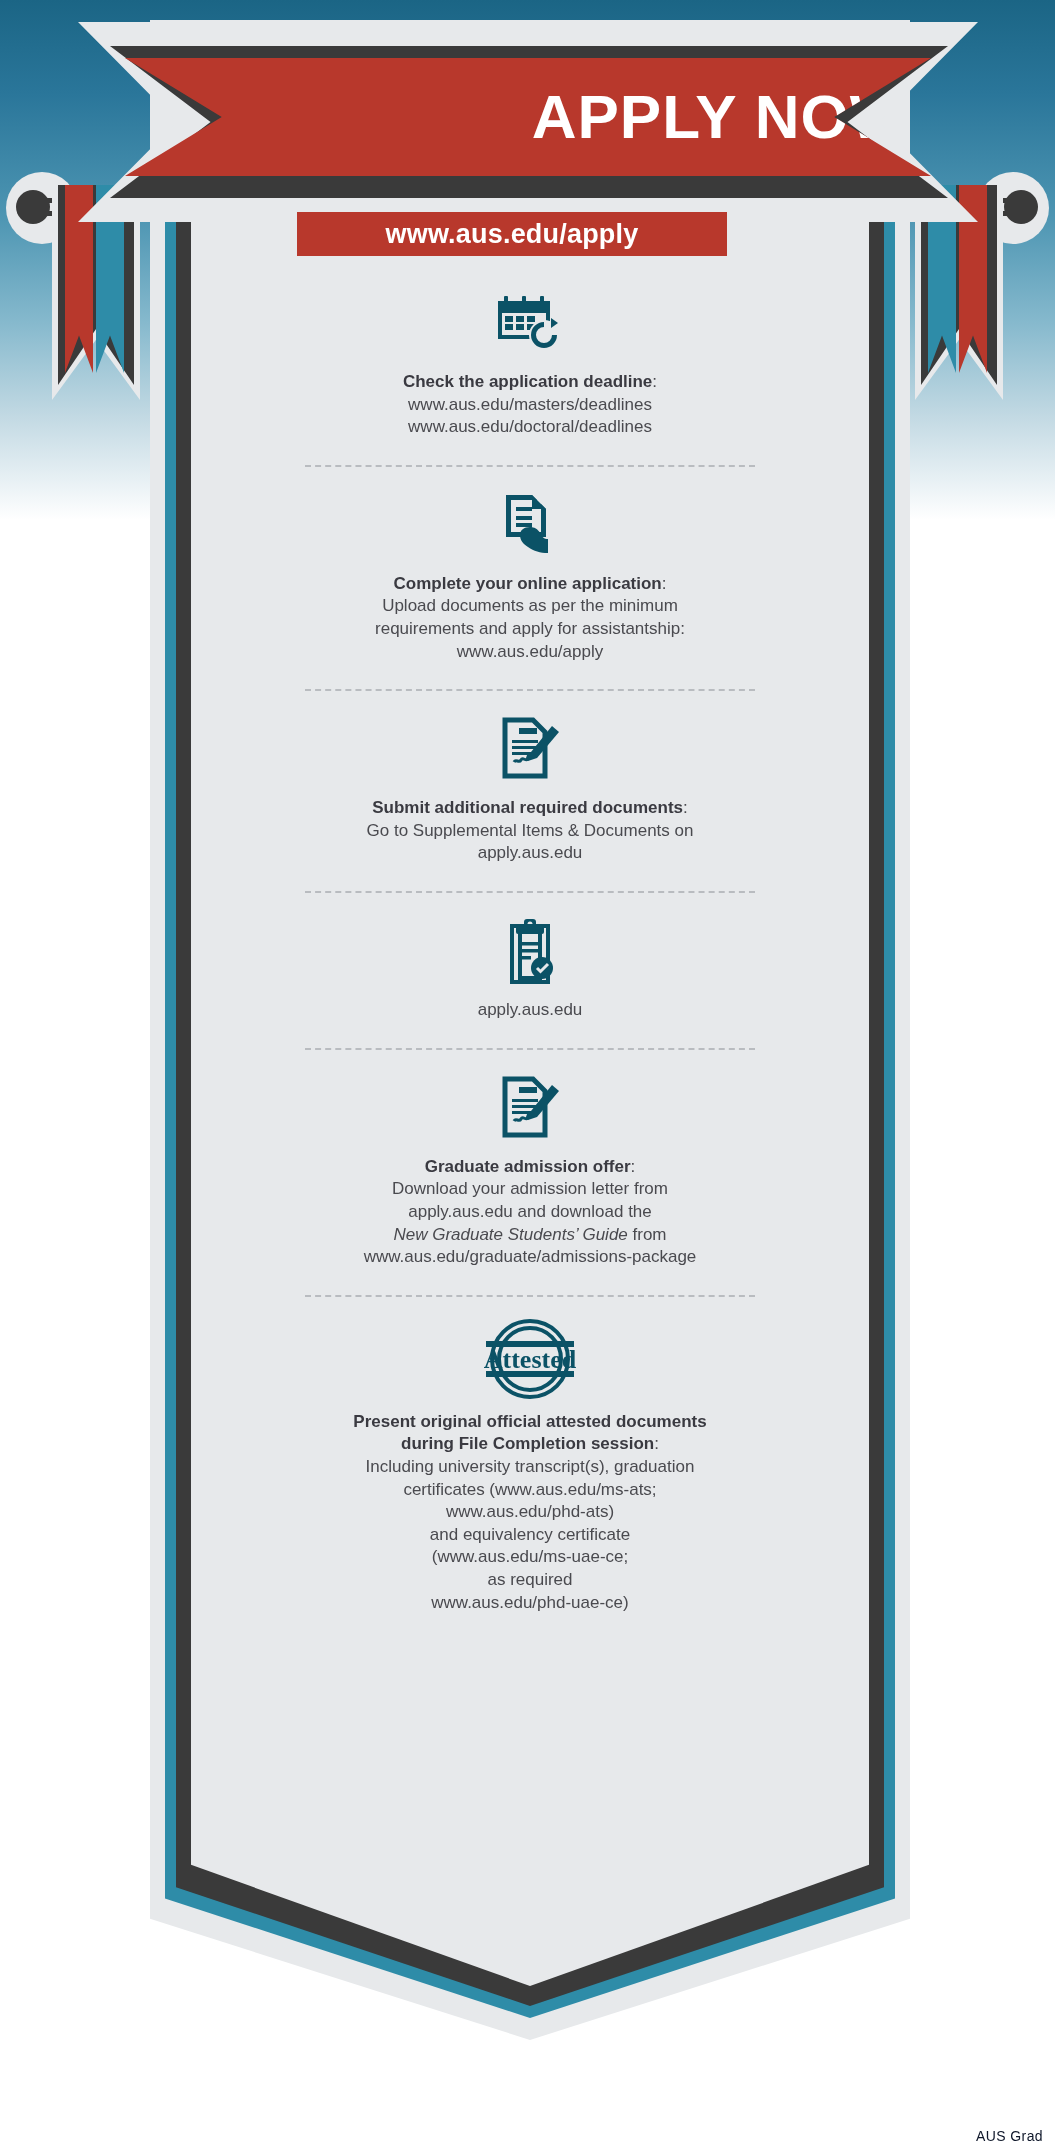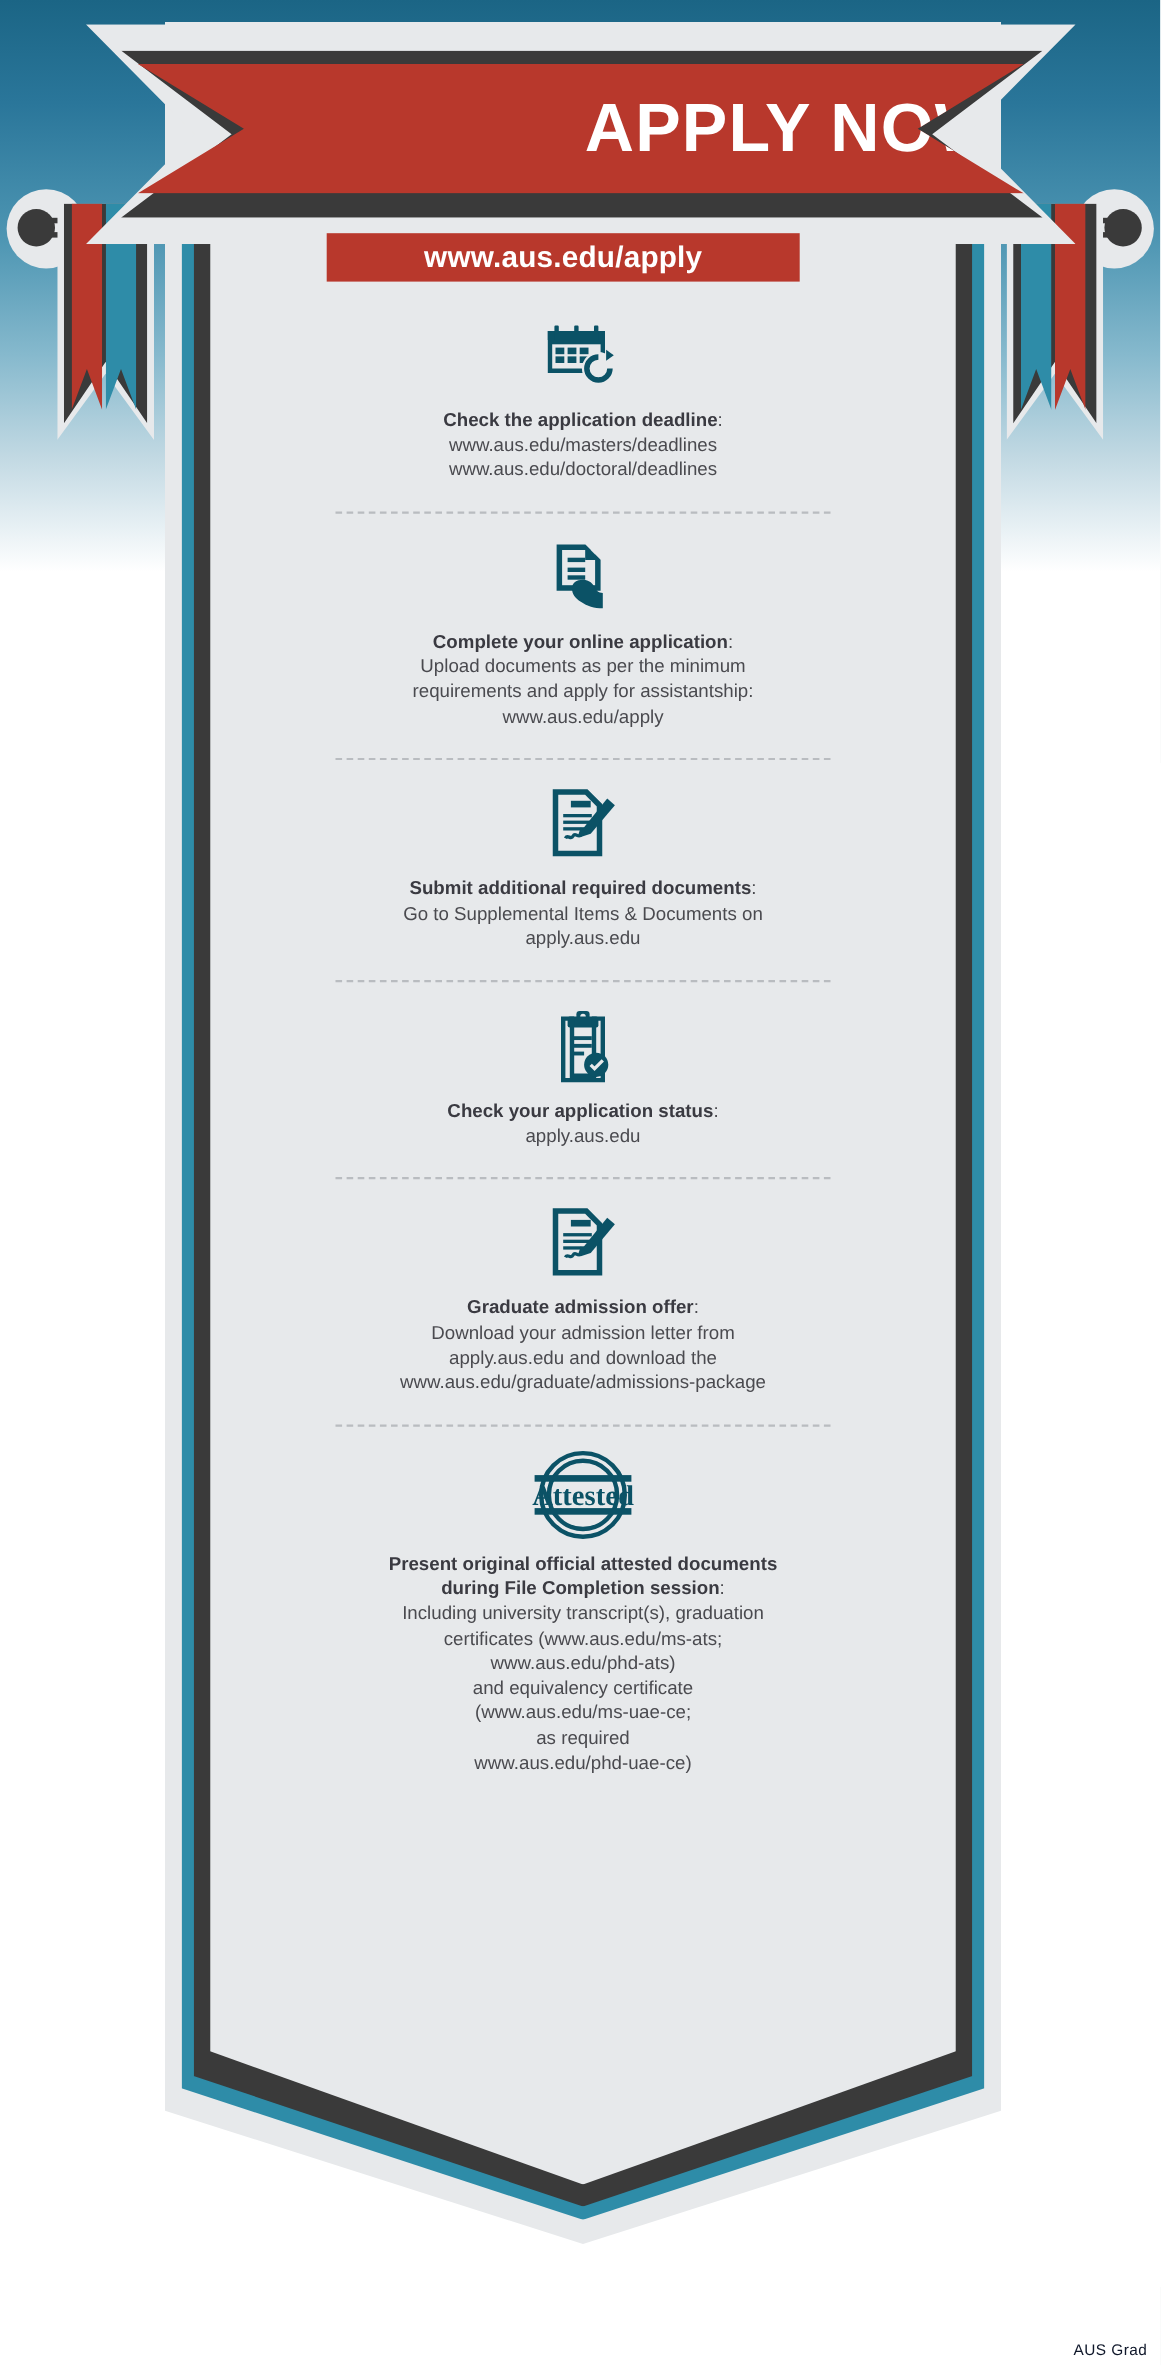--- a/index.html
+++ b/index.html
@@ -363,21 +363,20 @@
             <path d="M10 8h8v52h20V8h8v56H10z" fill="none" stroke="#0b5266" stroke-width="4"></path>
             <rect x="18" y="24" width="18" height="3.5"></rect>
             <rect x="18" y="31" width="18" height="3.5"></rect>
             <rect x="18" y="38" width="11" height="3.5"></rect>
             <circle cx="40" cy="50" r="11"></circle>
             <path d="M35 50l3.5 3.5L46 46" fill="none" stroke="#e7e9eb" stroke-width="3"></path>
           </g>
         </svg>
       </div>
       <div class="step-text">
-        <div><span class="step-head">Check your application status</span><span>:</span></div>
         <div>apply.aus.edu</div>
       </div>
     </div>
 
     <div class="divider"></div>
 
     <div class="step">
       <div class="step-icon">
         <svg width="66" height="66" viewBox="0 0 66 66" aria-hidden="true">
           <g class="teal">
@@ -389,20 +388,21 @@
             <path d="M17 46c2-4 5 2 7-2s5 3 8-2" fill="none" stroke="#0b5266" stroke-width="3"></path>
             <path d="M55 10l7 6-22 26-9 3 3-9z"></path>
             <path d="M31 36l-3 9 9-3z" fill="#0b5266"></path>
           </g>
         </svg>
       </div>
       <div class="step-text">
         <div><span class="step-head">Graduate admission offer</span><span>:</span></div>
         <div>Download your admission letter from</div>
         <div>apply.aus.edu and download the</div>
+        <div><span class="italic">New Graduate Students’ Guide</span><span> from</span></div>
         <div>www.aus.edu/graduate/admissions-package</div>
       </div>
     </div>
 
     <div class="divider"></div>
 
     <div class="step">
       <div class="step-icon" style="height:84px">
         <svg width="104" height="84" viewBox="0 0 104 84" aria-hidden="true">
           <g>

